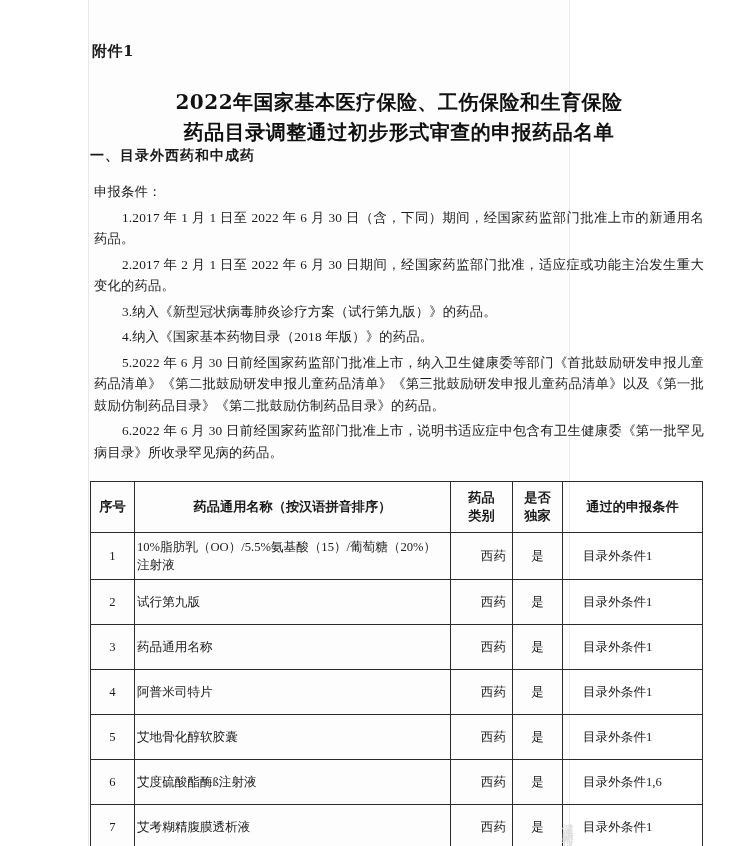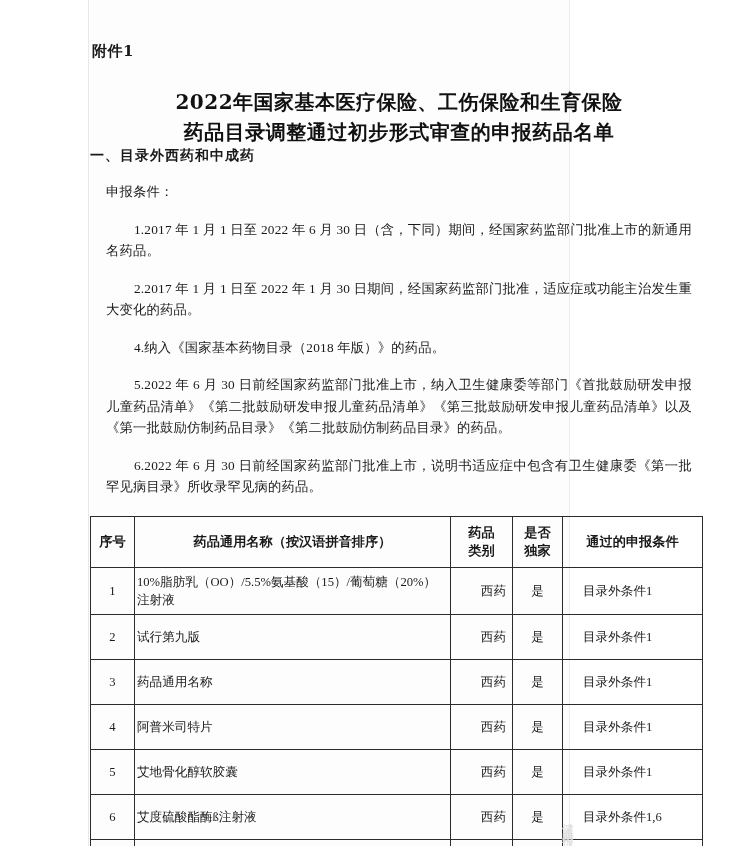--- a/index.html
+++ b/index.html
@@ -71,21 +71,21 @@
     font-family: "DejaVu Serif", "Liberation Serif", serif;
   }
   .body-block {
     margin-top: 16px;
     font-size: 13.3px;
     line-height: 21.5px;
     text-align: justify;
     letter-spacing: 0.2px;
   }
   .body-block p {
-    margin: 16px;
+    margin: 4px;
     text-indent: 0;
   }
   .body-block p.indent {
     text-indent: 28px;
   }
   table.drug-table {
     margin-top: 18px;
     border-collapse: collapse;
     width: 612px;
     table-layout: fixed;
@@ -158,21 +158,22 @@
     <div class="doc-title">
       <span class="line1">2022年国家基本医疗保险、工伤保险和生育保险</span>
       <span class="line2">药品目录调整通过初步形式审查的申报药品名单</span>
     </div>
 
     <div class="section-heading">一、目录外西药和中成药</div>
 
     <div class="body-block">
       <p>申报条件：</p>
       <p class="indent">1.2017 年 1 月 1 日至 2022 年 6 月 30 日（含，下同）期间，经国家药监部门批准上市的新通用名药品。</p>
-      <p class="indent">2.2017 年 1 月 1 日至 2022 年 1 月 30 日期间，经国家药监部门批准，适应症或功能主治发生重大变化的药品。</p>
+      <p class="indent">2.2017 年 2 月 1 日至 2022 年 6 月 30 日期间，经国家药监部门批准，适应症或功能主治发生重大变化的药品。</p>
+      <p class="indent">3.纳入《新型冠状病毒肺炎诊疗方案（试行第九版）》的药品。</p>
       <p class="indent">4.纳入《国家基本药物目录（2018 年版）》的药品。</p>
       <p class="indent">5.2022 年 6 月 30 日前经国家药监部门批准上市，纳入卫生健康委等部门《首批鼓励研发申报儿童药品清单》《第二批鼓励研发申报儿童药品清单》《第三批鼓励研发申报儿童药品清单》以及《第一批鼓励仿制药品目录》《第二批鼓励仿制药品目录》的药品。</p>
       <p class="indent">6.2022 年 6 月 30 日前经国家药监部门批准上市，说明书适应症中包含有卫生健康委《第一批罕见病目录》所收录罕见病的药品。</p>
     </div>
 
     <table class="drug-table">
       <colgroup>
         <col class="c-idx">
         <col class="c-nm">
         <col class="c-cat">

